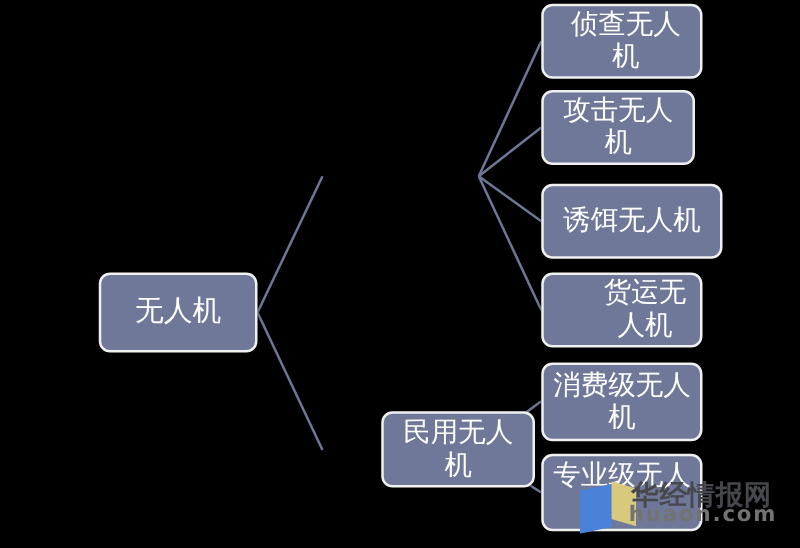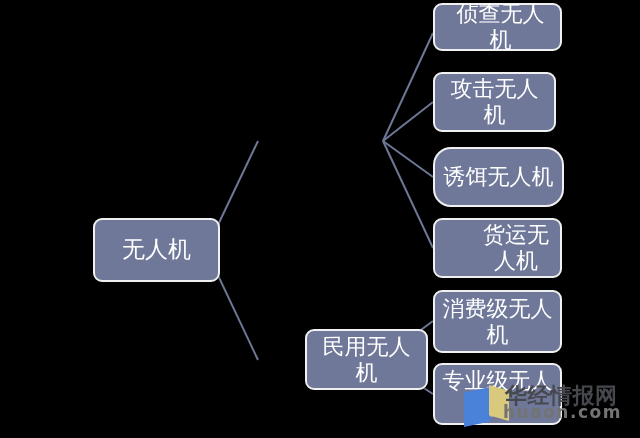--- a/index.html
+++ b/index.html
@@ -35,26 +35,26 @@
     color: #ffffff;
     display: flex;
     align-items: center;
     justify-content: center;
     text-align: center;
     font-size: 22px;
     line-height: 1.18;
     padding: 2px 5px;
     box-shadow: 0 1px 2px rgba(0,0,0,0.55);
   }
-  .node-root        { left: 93px;  top: 218px; width: 127px; height: 64px; font-size: 23px; }
+  .node-root        { left: 79px;  top: 218px; width: 127px; height: 64px; font-size: 23px; }
   .node-military    { left: 257px; top: 110px; width: 126px; height: 61px; }
   .node-civil       { left: 257px; top: 329px; width: 123px; height: 61px; margin-left: 48px; }
-  .node-recon       { left: 433px; top: 3px;   width: 129px; height: 48px; padding-left: 11px; }
+  .node-recon       { left: 433px; top: 3px;   width: 129px; height: 60px; padding-left: 11px; }
   .node-attack      { left: 433px; top: 72px;  width: 123px; height: 60px; }
-  .node-decoy       { left: 433px; top: 147px; width: 131px; height: 60px; border-radius: 18px; }
+  .node-decoy       { left: 433px; top: 147px; width: 145px; height: 60px; }
   .node-cargo       { left: 433px; top: 218px; width: 129px; height: 60px; padding-left: 42px; }
   .node-consumer    { left: 433px; top: 290px; width: 129px; height: 63px; justify-content: center; }
   .node-professional{ left: 433px; top: 363px; width: 129px; height: 62px; }
 
   .watermark {
     position: absolute;
     left: 462px;
     top: 380px;
     width: 170px;
     height: 52px;

